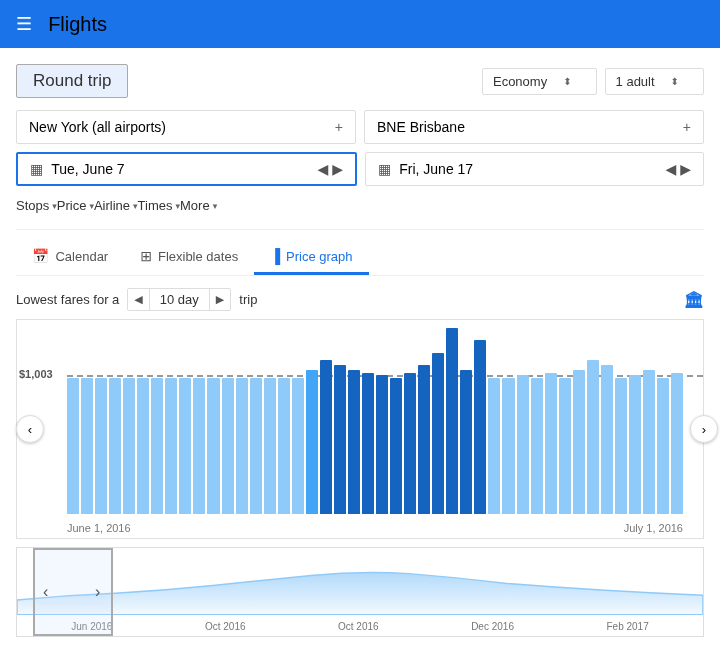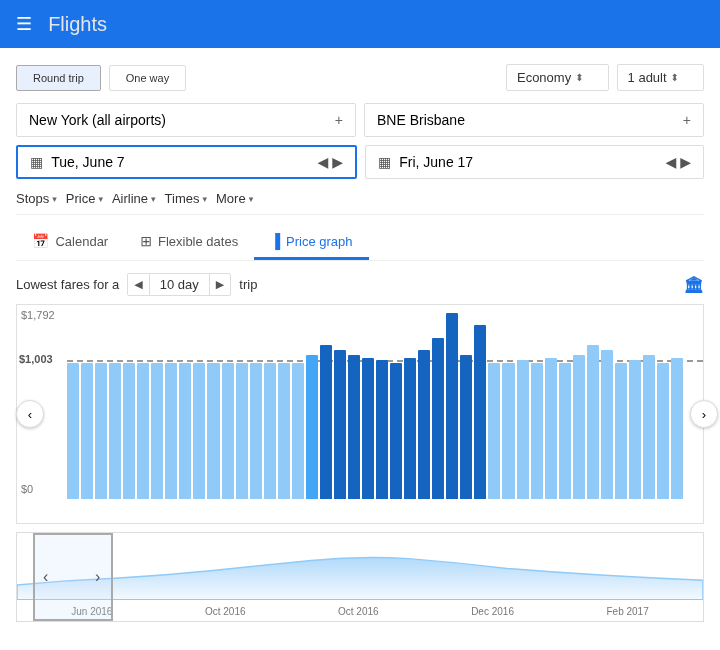--- a/index.html
+++ b/index.html
@@ -8,59 +8,59 @@
     
     .header {
       background: #1a73e8;
       height: 48px;
       display: flex;
       align-items: center;
       padding: 0 16px;
       gap: 16px;
     }
     .hamburger { color: white; font-size: 18px; cursor: pointer; }
-    .header-title { color: #e5e5e5; font-size: 20px; font-weight: 400; }
+    .header-title { color: #000000; font-size: 20px; font-weight: 400; }
 
     
     .main { background: white; padding: 16px; height: calc(650px - 48px); overflow: hidden; }
 
     
     .trip-type-row {
       display: flex;
       align-items: center;
       gap: 8px;
       margin-bottom: 12px;
     }
     .trip-btn {
       padding: 6px 16px;
       border: 1px solid #ddd;
       background: white;
       border-radius: 2px;
       cursor: pointer;
-      font-size: 11px;
+      font-size: 17px;
       color: #333;
     }
     .trip-btn.active {
       background: #e8f0fe;
       border-color: #aaa;
       font-weight: 500;
     }
     .trip-type-row .spacer { flex: 1; }
     .select-box {
       border: 1px solid #ddd;
       padding: 5px 24px 5px 10px;
       border-radius: 2px;
       font-size: 13px;
       color: #333;
       background: white;
       cursor: pointer;
       position: relative;
       display: inline-flex;
       align-items: center;
-      gap: 4px;
+      gap: 16px;
     }
     .select-arrow { font-size: 10px; color: #666; }
 
     
     .inputs-row {
       display: flex;
       gap: 8px;
       margin-bottom: 8px;
     }
     .location-input {
@@ -103,24 +103,24 @@
       align-items: center;
       gap: 8px;
     }
     .date-input2 .cal-icon { font-size: 14px; color: #555; }
     .date-input2 .arrows { margin-left: auto; display: flex; gap: 4px; color: #555; }
 
     
     .filters-row {
       display: flex;
       align-items: center;
-      gap: 9px;
+      gap: 0;
       margin-bottom: 10px;
       border-bottom: 1px solid #eee;
-      padding-bottom: 8px;
+      padding-bottom: 16px;
     }
     .filter-item {
       display: flex;
       align-items: center;
       gap: 3px;
       cursor: pointer;
       color: #333;
       font-size: 13px;
     }
     .filter-arrow { font-size: 9px; color: #666; }
@@ -349,21 +349,20 @@
 
 <div class="header">
   <span class="hamburger">☰</span>
   <span class="header-title">Flights</span>
 </div>
 
 <div class="main">
 
   <div class="trip-type-row">
     <button class="trip-btn active">Round trip</button>
-    <button class="trip-btn">One way</button>
     <div class="spacer"></div>
     <div class="select-box">
       <span>Economy</span>
       <span class="select-arrow">⬍</span>
     </div>
     <div class="select-box">
       <span>1 adult</span>
       <span class="select-arrow">⬍</span>
     </div>
   </div>
@@ -450,25 +449,20 @@
   </div>
 
   <div style="position:relative;">
     <div class="left-nav-btn">
       <span>‹</span>
     </div>
     <div class="right-nav-btn" style="right:-14px;">
       <span>›</span>
     </div>
     <div class="chart-container">
-      <div class="chart-y-labels">
-        <span>$1,792</span>
-        <span></span>
-        <span>$0</span>
-      </div>
       <div class="dashed-line"></div>
       <div class="dashed-label">$1,003</div>
       <div class="chart-bars-area">
         <div class="chart-bars" id="chart-bars-container">
             <div class="bar" style="height: 73.3333%; background: rgb(144, 202, 249);"></div>
             <div class="bar" style="height: 73.3333%; background: rgb(144, 202, 249);"></div>
             <div class="bar" style="height: 73.3333%; background: rgb(144, 202, 249);"></div>
             <div class="bar" style="height: 73.3333%; background: rgb(144, 202, 249);"></div>
             <div class="bar" style="height: 73.3333%; background: rgb(144, 202, 249);"></div>
             <div class="bar" style="height: 73.3333%; background: rgb(144, 202, 249);"></div>
@@ -504,20 +498,24 @@
             <div class="bar" style="height: 73.3333%; background: rgb(144, 202, 249);"></div>
             <div class="bar" style="height: 77.3333%; background: rgb(144, 202, 249);"></div>
             <div class="bar" style="height: 82.6667%; background: rgb(144, 202, 249);"></div>
             <div class="bar" style="height: 80%; background: rgb(144, 202, 249);"></div>
             <div class="bar" style="height: 73.3333%; background: rgb(144, 202, 249);"></div>
             <div class="bar" style="height: 74.6667%; background: rgb(144, 202, 249);"></div>
             <div class="bar" style="height: 77.3333%; background: rgb(144, 202, 249);"></div>
             <div class="bar" style="height: 73.3333%; background: rgb(144, 202, 249);"></div>
             <div class="bar" style="height: 76%; background: rgb(144, 202, 249);"></div>
           </div>
+      </div>
+      <div class="x-axis-labels">
+        <span>June 1, 2016</span>
+        <span>July 1, 2016</span>
       </div>
     </div>
   </div>
 
   <div class="mini-chart">
     <div class="mini-chart-highlight">
       <span class="mini-nav-left">‹</span>
       <span class="mini-nav-right">›</span>
     </div>
     <svg class="mini-curve" viewBox="0 0 700 60" preserveAspectRatio="none">

